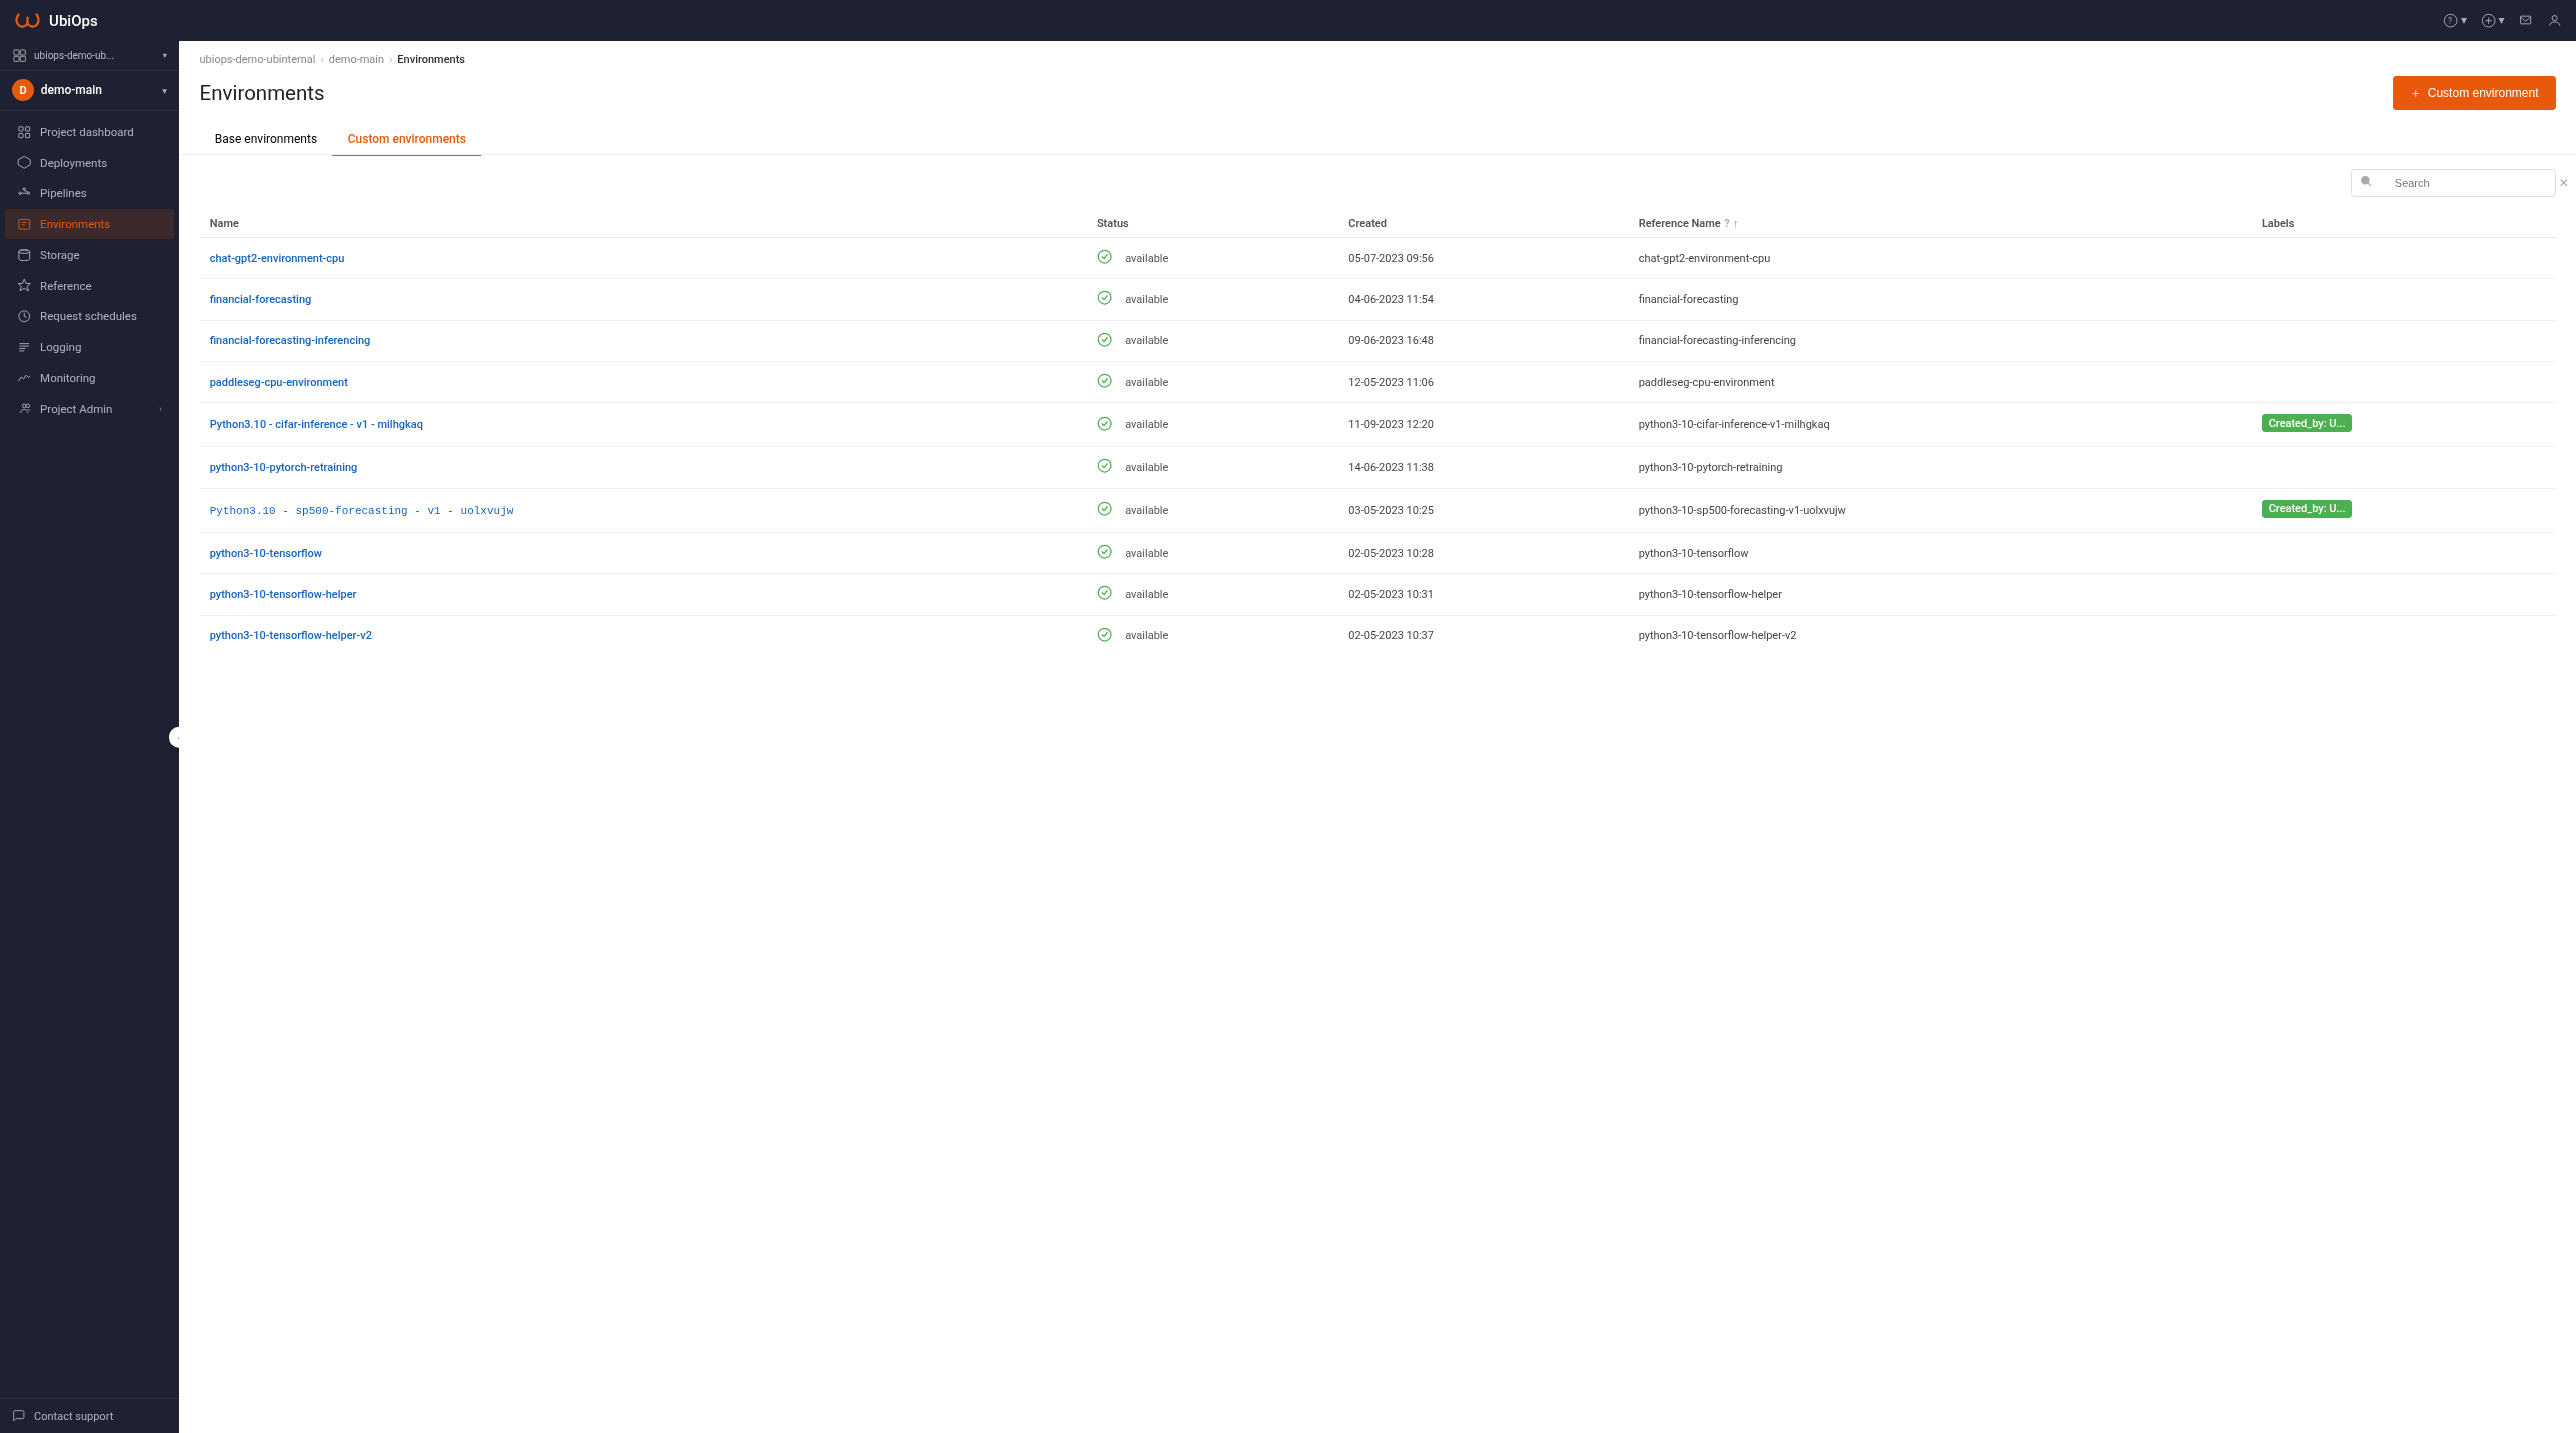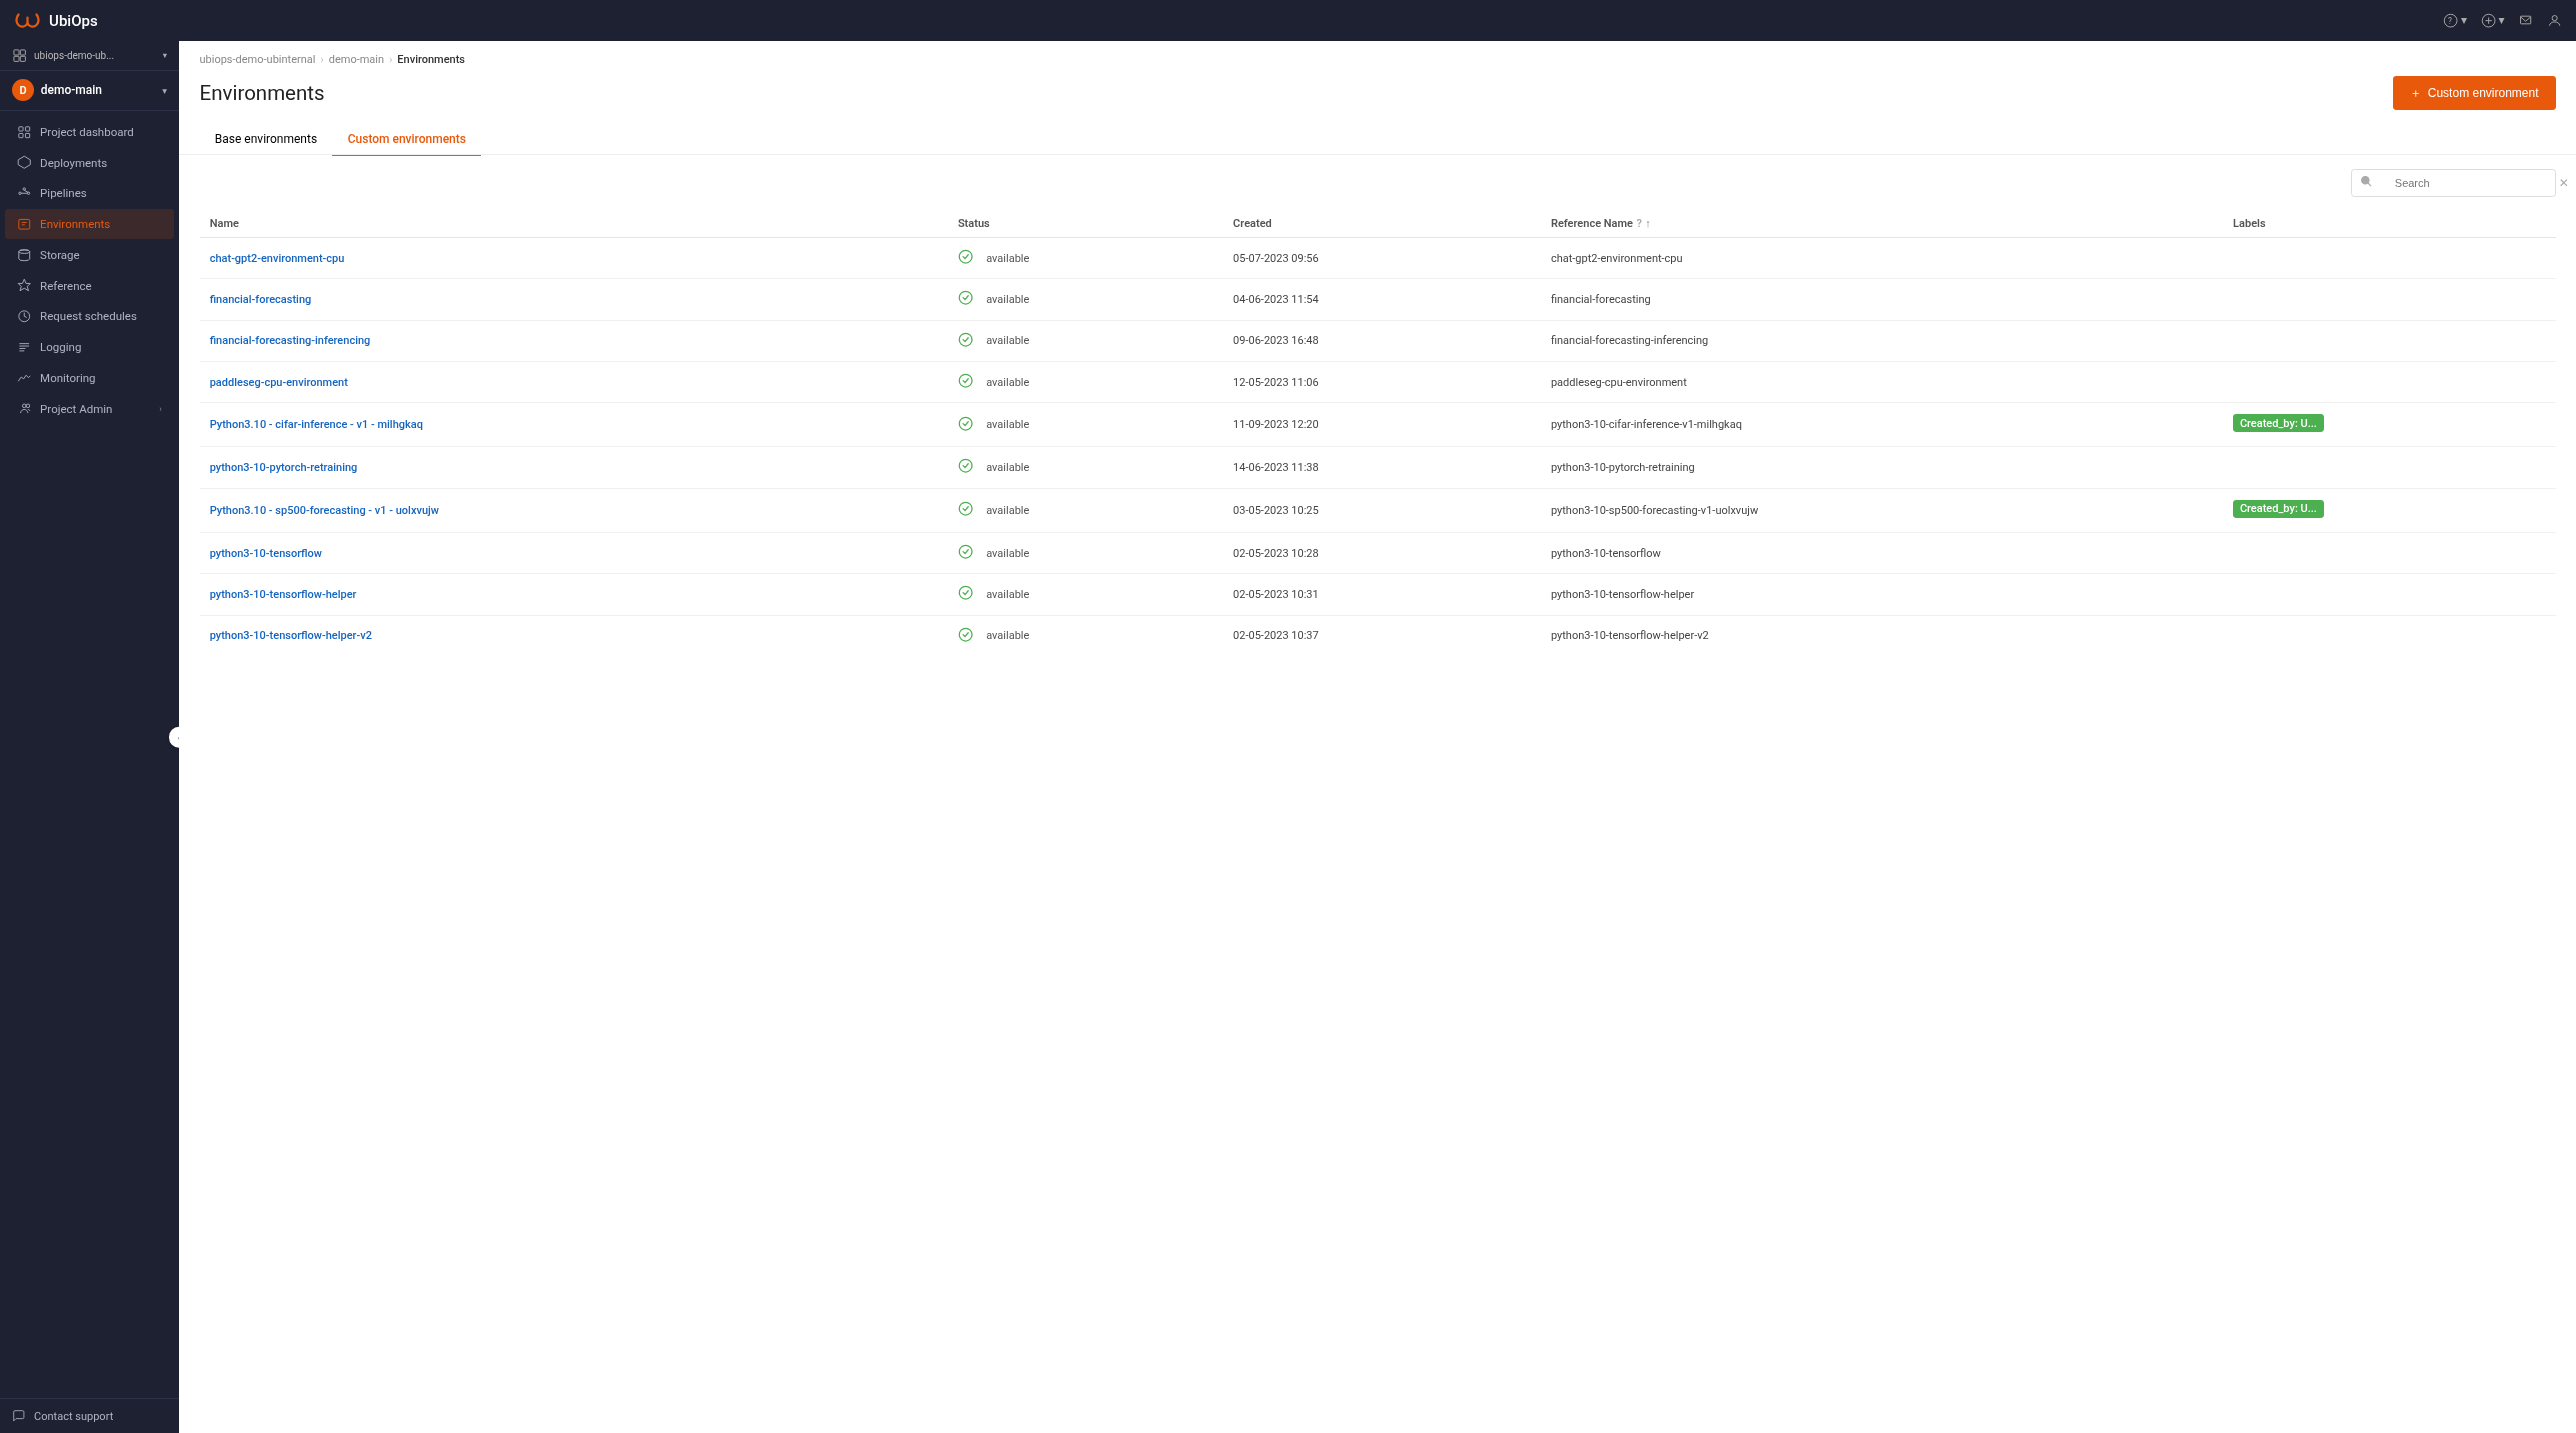--- a/index.html
+++ b/index.html
@@ -566,21 +566,21 @@
       </svg>
     </span>
     <span>available</span>
   </div>
               </td>
               <td>14-06-2023 11:38</td>
               <td>python3-10-pytorch-retraining</td>
               <td></td>
             </tr>
             <tr>
-              <td><span style="font-weight: 500; color: rgb(21, 101, 192);">Python3.10 - sp500-forecasting - v1 - uolxvujw</span></td>
+              <td><span style="font-weight: 500; color: rgb(21, 101, 192); font-family: Liberation Mono, monospace;">Python3.10 - sp500-forecasting - v1 - uolxvujw</span></td>
               <td>
                 <div class="status-cell">
     <span>
       <svg width="15.3" height="15.3" viewBox="0 0 24 24">
         <circle cx="12" cy="12" r="10" fill="none" stroke="#4caf50" stroke-width="2"></circle>
         <polyline points="8,12 11,15 16,9" stroke="#4caf50" stroke-width="2" fill="none" stroke-linecap="round"></polyline>
       </svg>
     </span>
     <span>available</span>
   </div>

